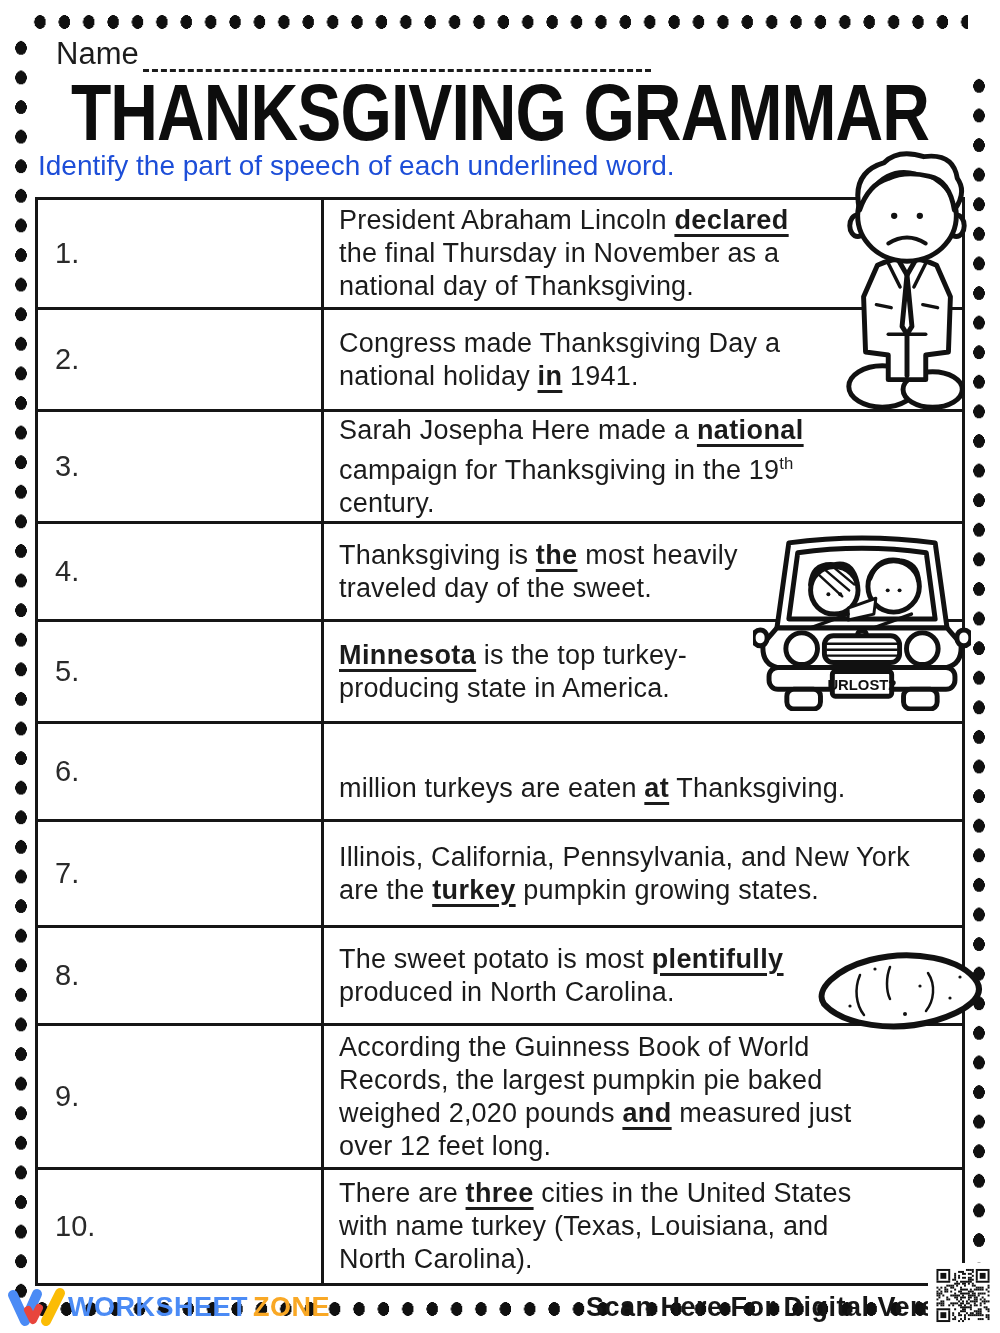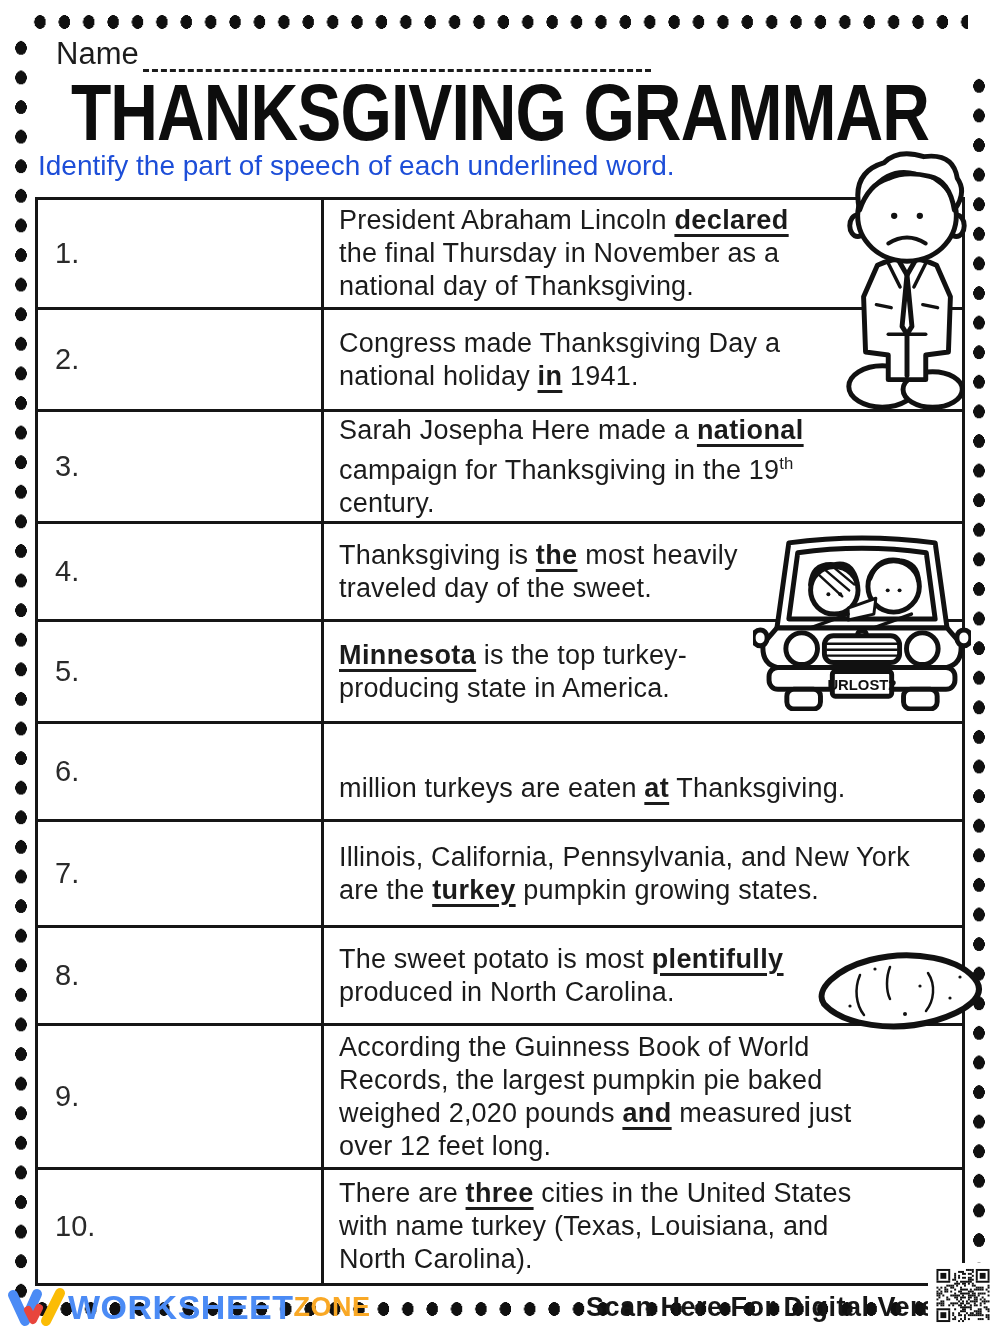--- a/index.html
+++ b/index.html
@@ -40,22 +40,22 @@
   
   .clip { position:absolute; z-index:5; }
   .boy    { left:833px; top:146px; width:148px; height:268px; }
   .car    { left:753px; top:533px; width:218px; height:178px; }
   .potato { left:810px; top:946px; width:180px; height:92px; }
   .qr     { left:928px; top:1263px; width:70px; height:65px; background:#fff; padding:4px; z-index:7; }
 
   
   .logo { position:absolute; left:6px; top:1284px; height:46px; display:flex; align-items:center; z-index:6; }
   .logo-mark { width:62px; height:46px; }
-  .logo-word1 { font-size:34px; font-weight:800; color:#4b8bf5; letter-spacing:0.5px; }
-  .logo-word2 { font-size:27px; font-weight:800; color:#f9a825; letter-spacing:0.5px; }
+  .logo-word1 { font-size:27px; font-weight:800; color:#4b8bf5; letter-spacing:0.5px; }
+  .logo-word2 { font-size:27px; font-weight:800; color:#f9a825; letter-spacing:0.5px; margin-left:5px; }
   .scan-text { position:absolute; left:586px; top:1292px; font-size:27px; font-weight:600; color:#161616; letter-spacing:0.5px; z-index:6; }
 </style>
 </head>
 <body>
 
 <div class="page">
 
   <div class="dots dots-h dots-top"></div>
   <div class="dots dots-h dots-bottom"></div>
   <div class="dots dots-v dots-left"></div>

